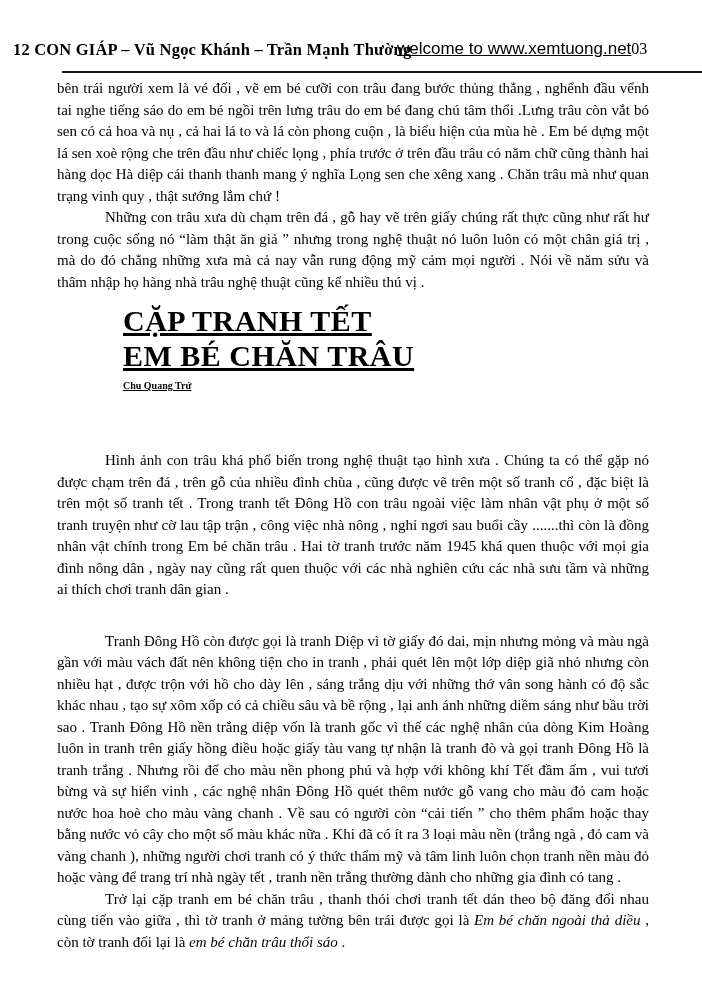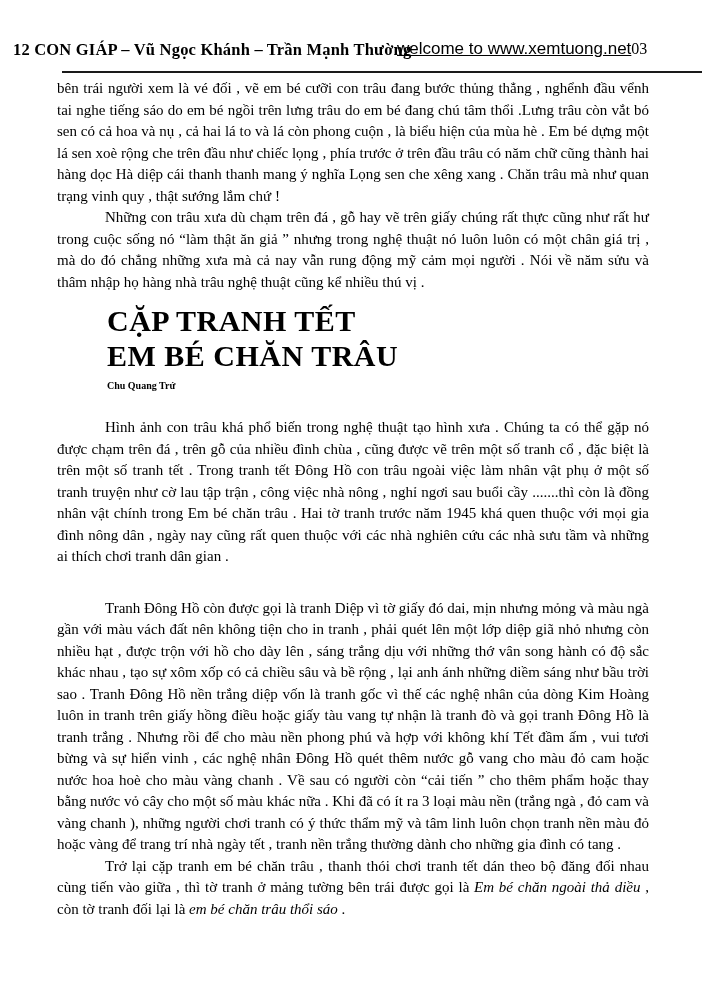--- a/index.html
+++ b/index.html
@@ -54,34 +54,34 @@
     top: 78px;
     left: 57px;
     width: 592px;
     font-size: 15px;
     line-height: 21.5px;
     text-align: justify;
   }
   .para { text-align: justify; }
   .para.indent { text-indent: 48px; }
   
-  .article-head { margin-top: 10px; margin-left: 50px; }
+  .article-head { margin-top: 10px; margin-left: 66px; text-decoration: underline; }
   .article-title {
     font-size: 30px;
     font-weight: bold;
     line-height: 35px;
     letter-spacing: 0.5px;
   }
   .article-author {
     font-size: 10px;
     font-weight: bold;
     line-height: 21px;
     margin-top: 2px;
   }
-  .para3 { margin-top: 21px; }
+  .para3 { margin-top: 54px; }
   .para4 { margin-top: 30px; }
   .italic { font-style: italic; }
 </style>
 </head>
 <body>
 
 <div class="page">
 
   <div class="header-left">12 CON GIÁP – Vũ Ngọc Khánh – Trần Mạnh Thường</div>
 

